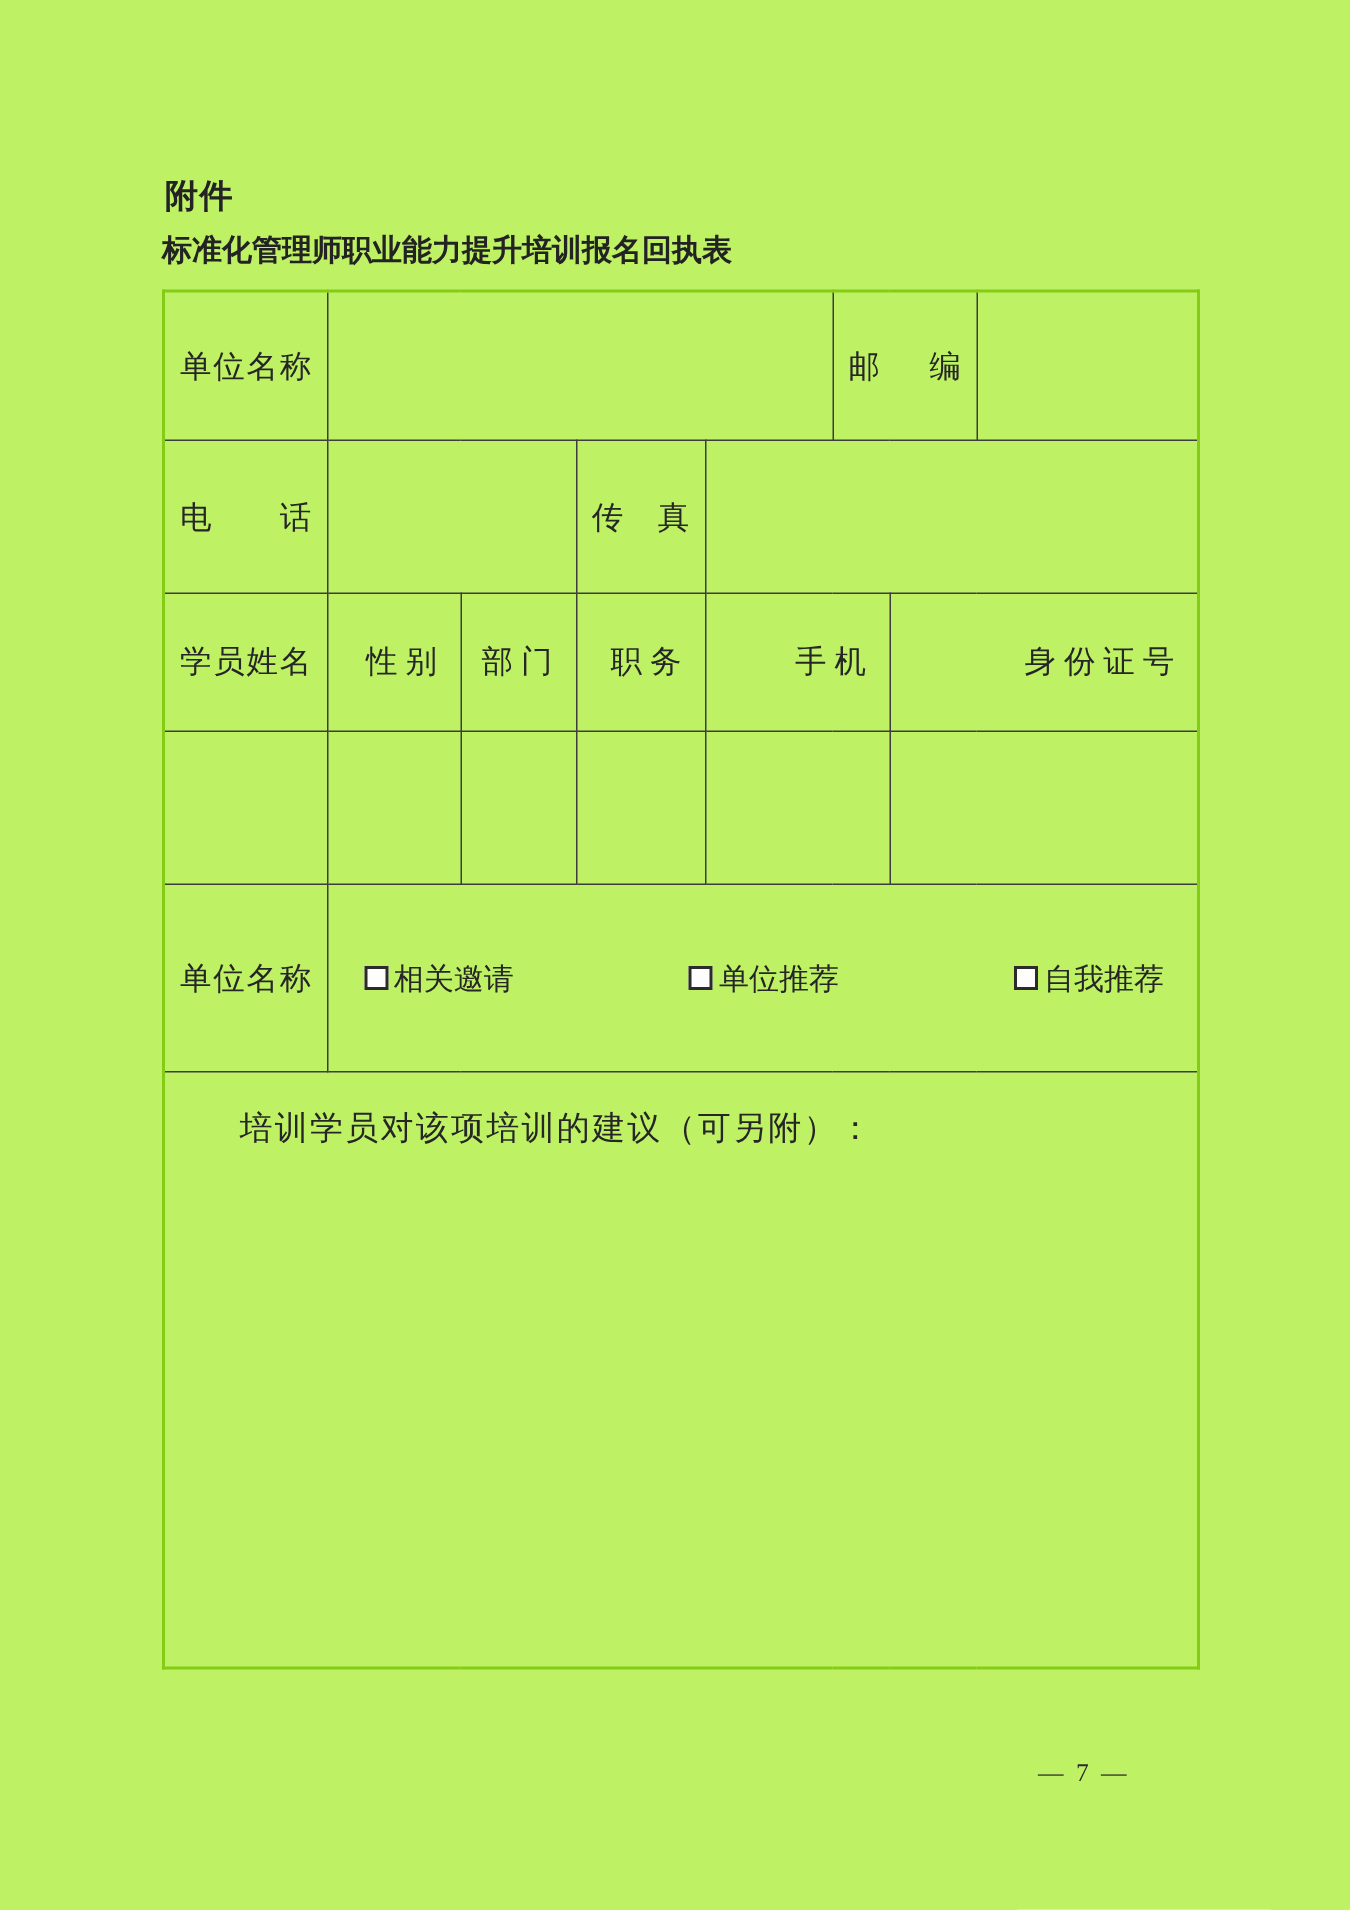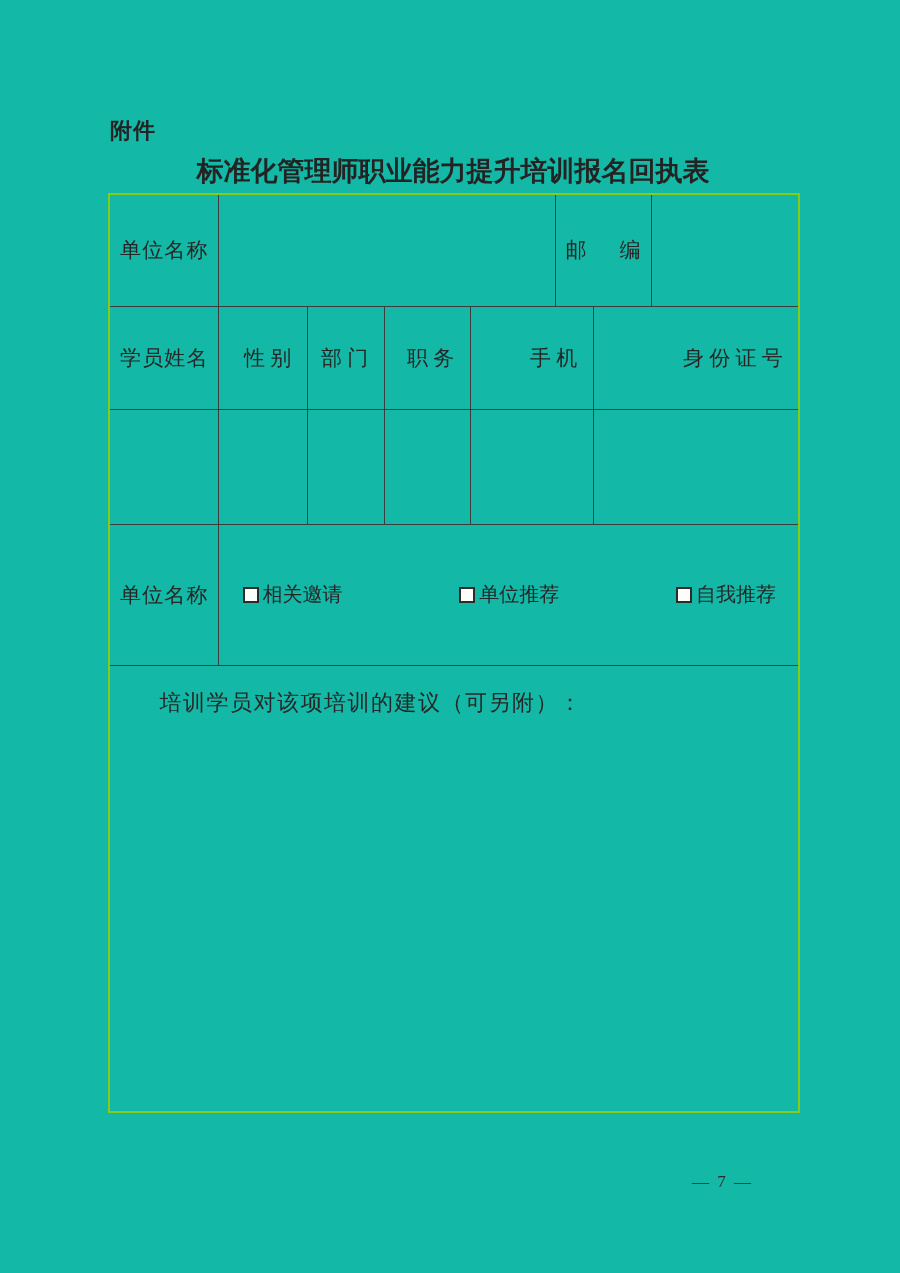--- a/index.html
+++ b/index.html
@@ -1,33 +1,33 @@
 <!DOCTYPE html>
 <html><head>
 <meta charset="utf-8">
 <style>
   * { margin:0; padding:0; box-sizing:border-box; }
   html,body { background:#e9e9e9; }
   .page {
     position:relative; width:900px; height:1273px;
-    background:#14b8a6; margin:0 auto; overflow:hidden;
+    background:#bef264; margin:0 auto; overflow:hidden;
     font-family:"Liberation Serif","DejaVu Serif",serif;
     color:#232323;
     padding-left:32px;
   }
   .attachment {
     position:absolute; left:110px; top:116px;
     font-family:"Liberation Sans","DejaVu Sans",sans-serif;
     font-size:22px; font-weight:bold; letter-spacing:1px;
   }
   .title {
     position:absolute; left:108px; top:153px; width:690px;
-    text-align:center;
+    text-align:left;
     font-family:"Liberation Sans","DejaVu Sans",sans-serif;
-    font-size:27px; font-weight:bold; letter-spacing:0px;
+    font-size:20px; font-weight:bold; letter-spacing:0px;
     white-space:nowrap;
   }
   table.form {
     position:absolute; left:108px; top:193px;
     width:690px; height:920px;
     border-collapse:collapse; table-layout:fixed;
     border:2px solid #84cc16;
   }
   table.form td {
     border:1.5px solid #3d3d3d;
@@ -105,20 +105,26 @@
     <tbody>
         <tr class="r1">
       <td class="lbl">单位名称</td>
       <td colspan="4"></td>
       <td colspan="2" class="small-lbl">邮编</td>
       <td></td>
     </tr>
 
 
 
+    <tr class="r4">
+      <td class="lbl">电话</td>
+      <td colspan="2"></td>
+      <td class="small-lbl">传真</td>
+      <td colspan="4"></td>
+    </tr>
 
     <tr class="r5">
       <td class="lbl">学员姓名</td>
       <td class="hdr">性别</td>
       <td class="hdr">部门</td>
       <td class="hdr">职务</td>
       <td colspan="2" class="hdr">手机</td>
       <td colspan="2" class="hdr">身份证号</td>
     </tr>
 

